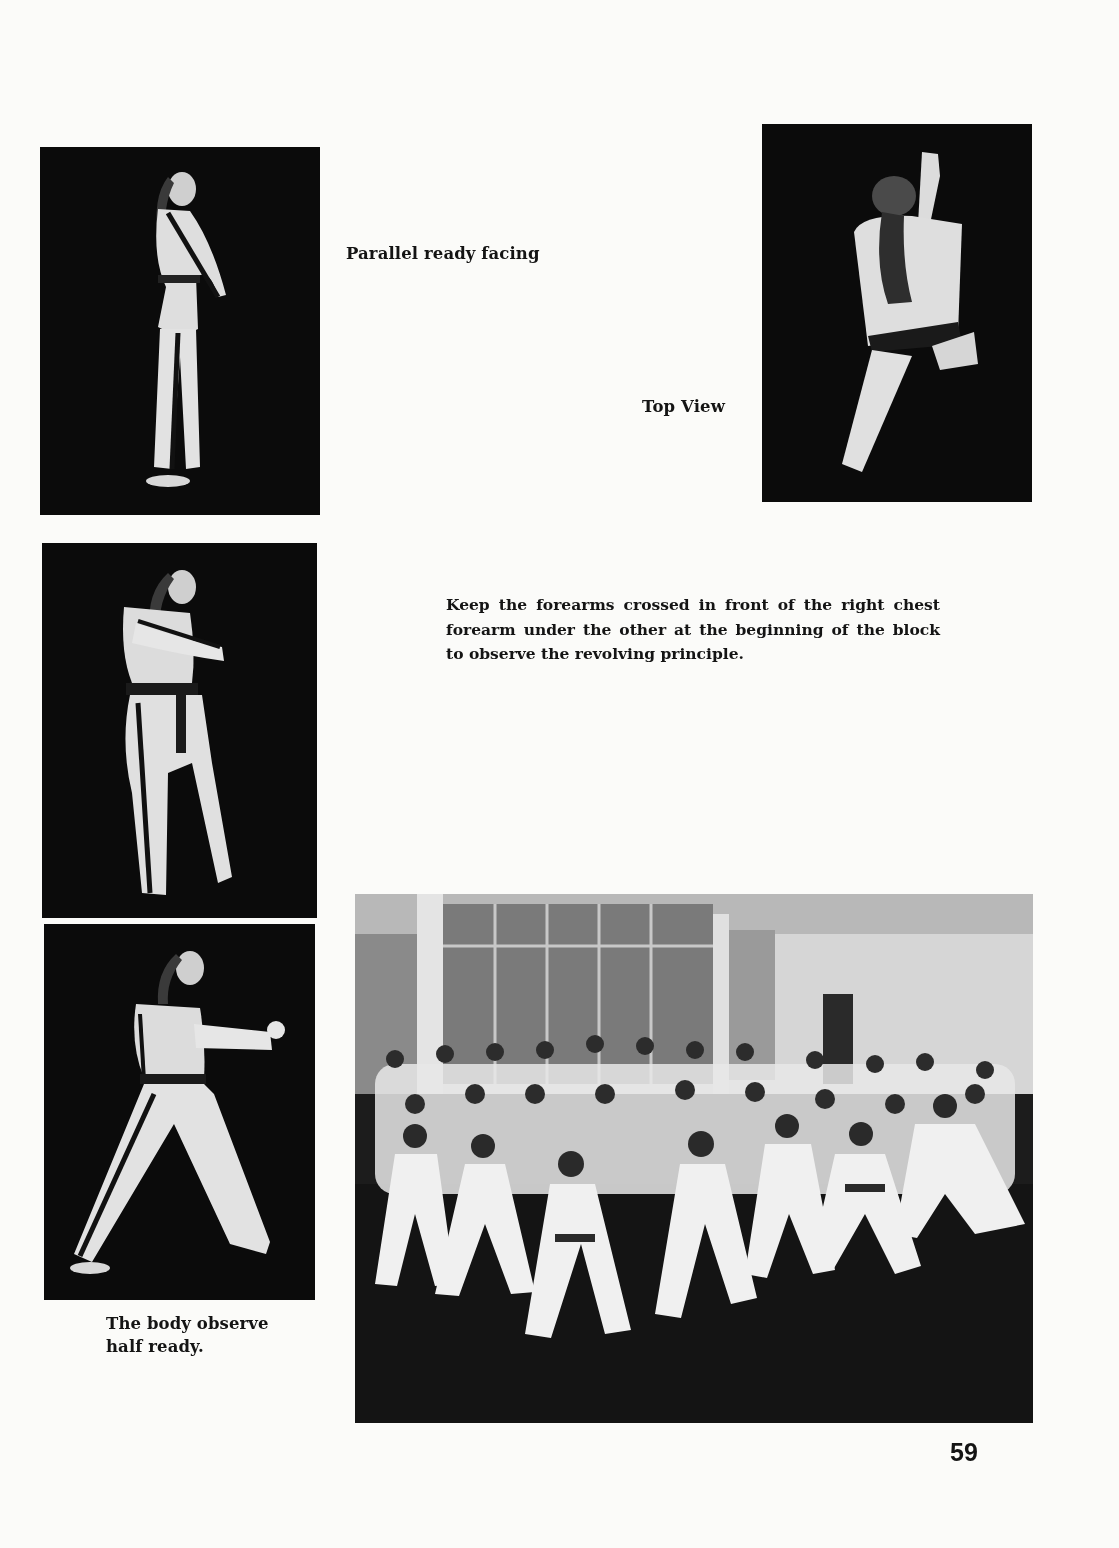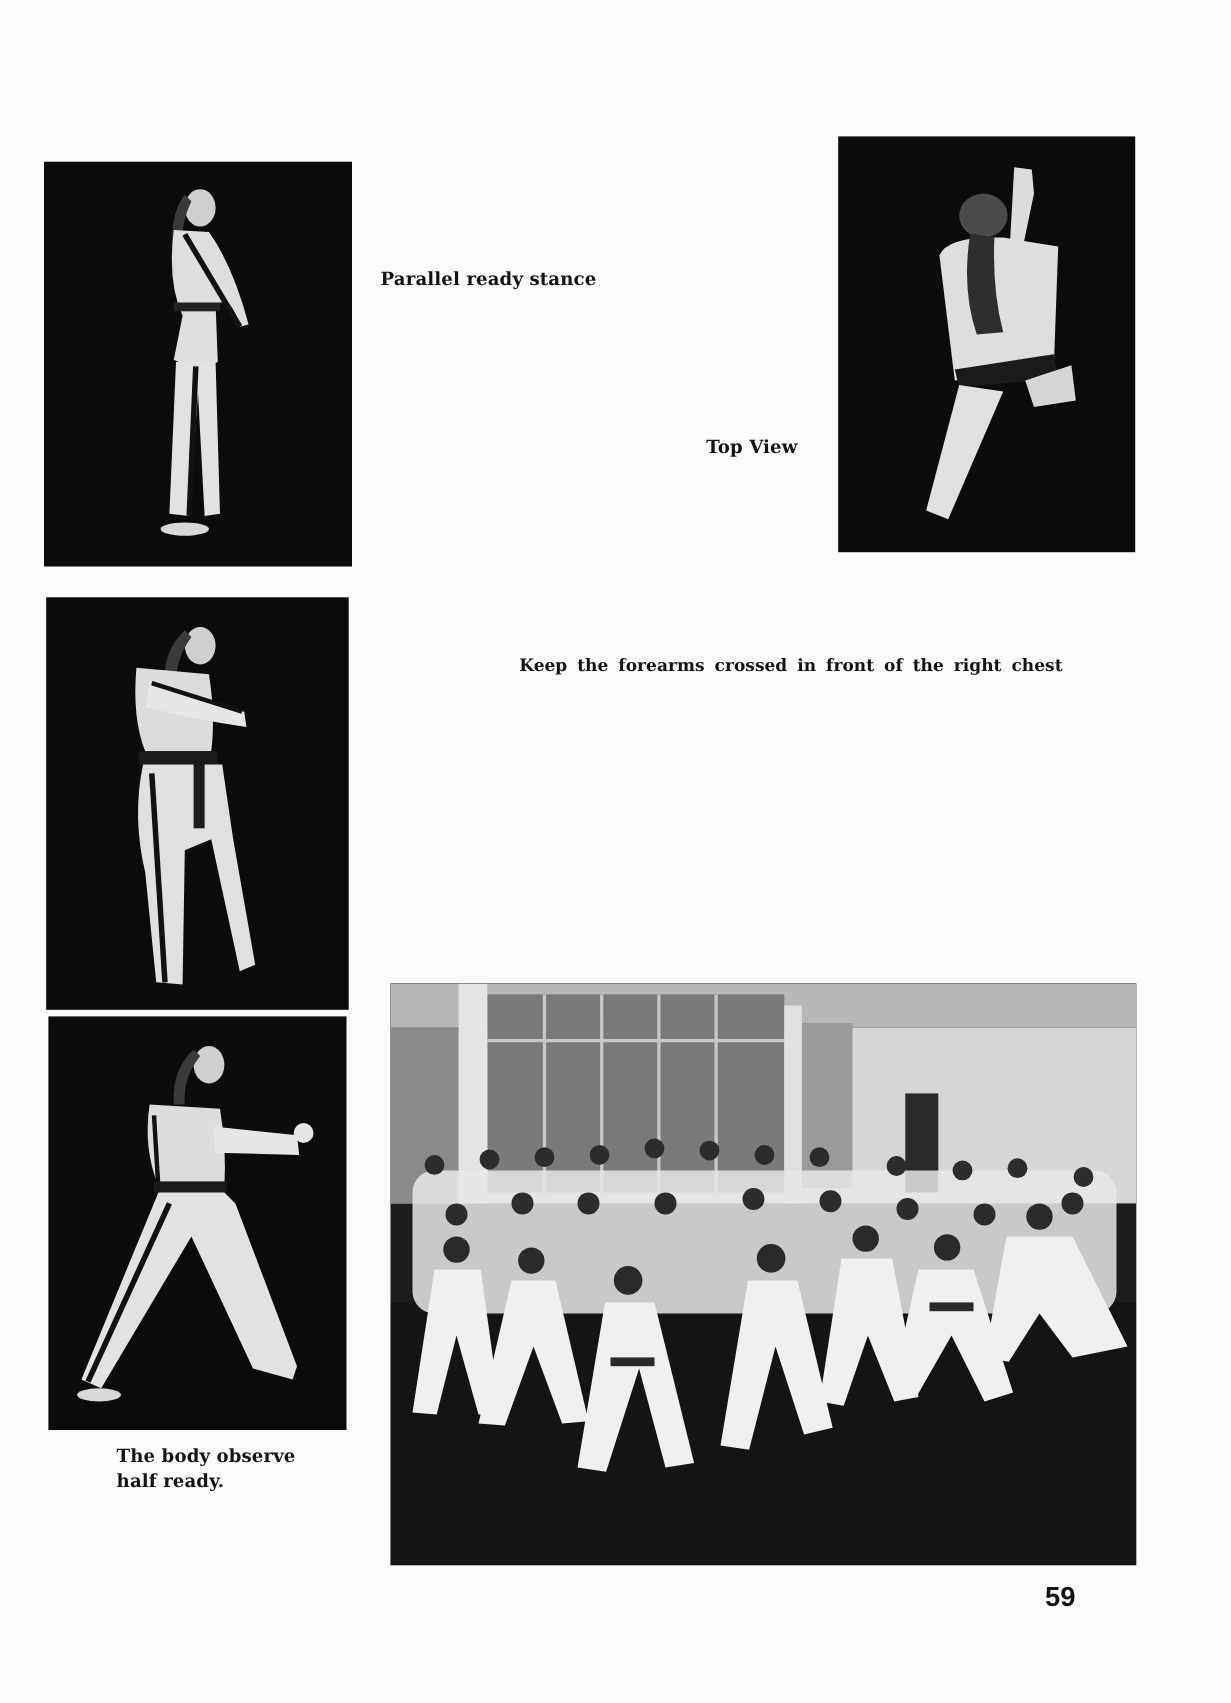--- a/index.html
+++ b/index.html
@@ -12,21 +12,21 @@
   .photo {
     position: absolute; background: #0b0b0b; overflow: hidden;
   }
   .photo svg { position: absolute; left: 0; top: 0; width: 100%; height: 100%; }
   .caption {
     position: absolute; font-weight: bold; font-size: 16.5px; line-height: 23px;
     letter-spacing: 0.1px;
   }
   .body-text {
     position: absolute; font-weight: bold; font-size: 15.5px; line-height: 24.5px;
-    text-align: justify; text-align-last: left; margin-left: 26px;
+    text-align: justify; text-align-last: left;
   }
   .page-number {
     position: absolute; font-family: "Liberation Sans", "DejaVu Sans", sans-serif;
     font-weight: bold; font-size: 25px;
   }
 </style>
 </head>
 <body>
 
 <div class="photo" style="left:40px; top:147px; width:280px; height:368px;">
@@ -35,21 +35,21 @@
     <path d="M128 30 Q112 50 118 95 L126 95 Q122 60 134 36 Z" fill="#3a3a3a"></path>
     <path d="M118 62 Q112 110 126 140 L118 180 Q140 192 158 182 L156 130 Q170 120 178 150 L186 148 Q172 95 150 64 Z" fill="#dedede"></path>
     <path d="M128 66 L178 150" stroke="#111" stroke-width="5"></path>
     <rect x="118" y="128" width="42" height="8" fill="#222"></rect>
     <path d="M120 182 L114 320 L132 322 L140 210 L146 322 L160 320 L156 182 Z" fill="#e2e2e2"></path>
     <path d="M138 186 L132 322" stroke="#111" stroke-width="5"></path>
     <ellipse cx="128" cy="334" rx="22" ry="6" fill="#d8d8d8"></ellipse>
   </svg>
 </div>
 
-<div class="caption" style="left:346px; top:242px;">Parallel ready stance</div>
+<div class="caption" style="left:346px; top:242px;">Parallel ready facing</div>
 
 <div class="caption" style="left:642px; top:395px;">Top View</div>
 
 <div class="photo" style="left:762px; top:124px; width:270px; height:378px;">
   <svg viewBox="0 0 270 378">
     <path d="M160 28 L176 30 L178 52 L168 100 L156 100 Z" fill="#dcdcdc"></path>
     <ellipse cx="132" cy="72" rx="22" ry="20" fill="#4a4a4a"></ellipse>
     <path d="M92 108 Q100 90 150 92 L200 100 L196 210 L106 222 Z" fill="#dedede"></path>
     <path d="M120 88 Q112 140 126 180 L150 178 Q140 140 142 92 Z" fill="#2e2e2e"></path>
     <path d="M106 212 L196 198 L200 220 L110 228 Z" fill="#1a1a1a"></path>
@@ -87,20 +87,22 @@
   </svg>
 </div>
 
 <div class="caption" style="left:106px; top:1312px;">
   <div>The body observe</div>
   <div>half ready.</div>
 </div>
 
 <div class="body-text" style="left:446px; top:593px; width:494px;">
   <div style="text-align-last: justify;">Keep the forearms crossed in front of the right chest</div>
+  <div style="text-align-last: justify;">forearm under the other at the beginning of the block</div>
+  <div>to observe the revolving principle.</div>
 </div>
 
 <div class="photo" style="left:355px; top:894px; width:678px; height:529px; background:#1c1c1c;">
   <svg viewBox="0 0 678 529">
 
     <rect x="0" y="0" width="678" height="40" fill="#b8b8b8"></rect>
     <rect x="0" y="40" width="678" height="160" fill="#d6d6d6"></rect>
 
     <rect x="0" y="40" width="62" height="160" fill="#8a8a8a"></rect>
     <rect x="88" y="10" width="270" height="180" fill="#7a7a7a"></rect>

